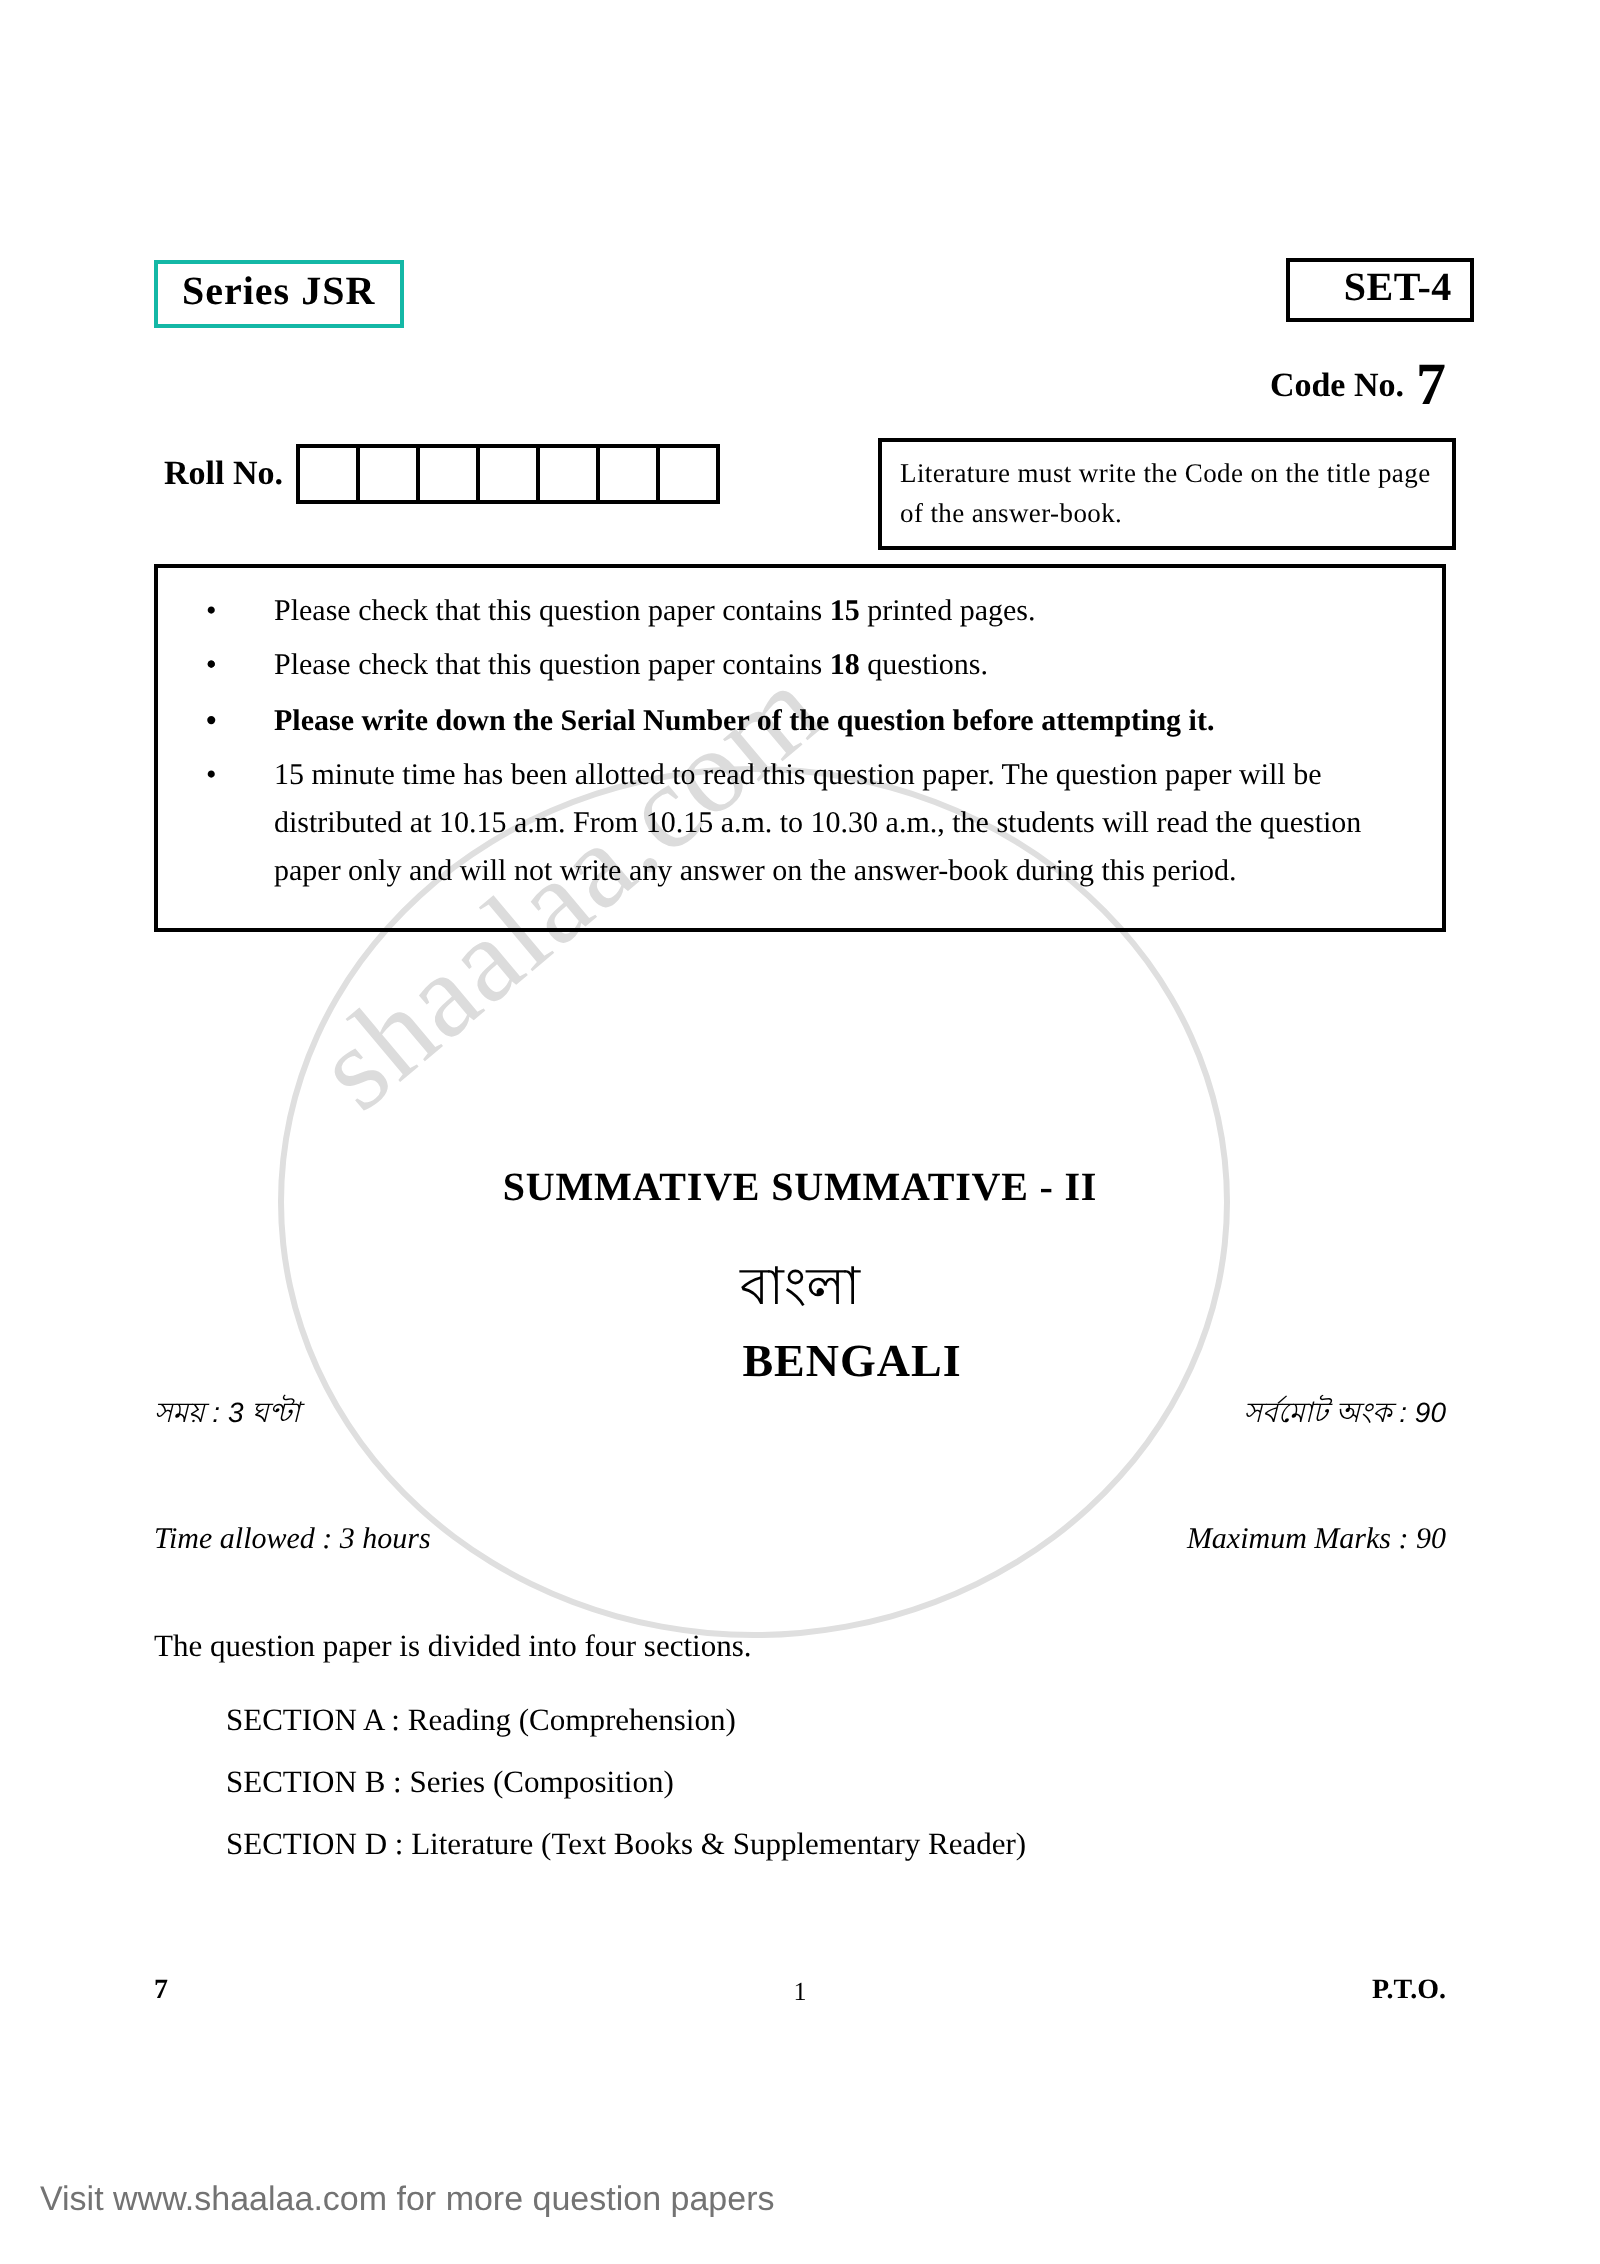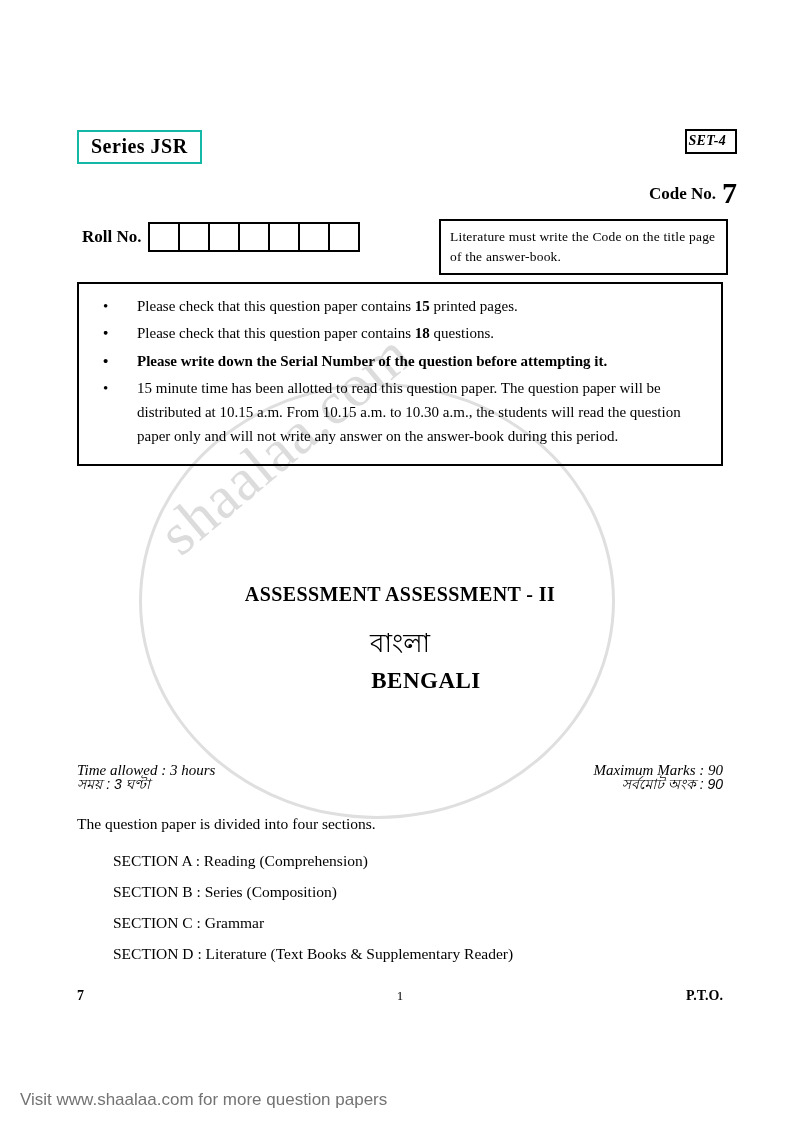--- a/index.html
+++ b/index.html
@@ -56,29 +56,28 @@
     padding: 3px 12px 4px 12px;
     font-size: 20px;
     font-weight: bold;
     letter-spacing: 0.5px;
   }
   .set-box {
     position: absolute;
     right: 63px;
     top: 129px;
     border: 2px solid #000;
-    padding: 2px 9px 3px 1px;
-    font-size: 14px;
+    padding: 2px 9px 3px 27px;
+    font-size: 20px;
     font-weight: bold;
     letter-spacing: 0.3px;
-    font-style: italic;
   }
   .code-no {
     position: absolute;
-    right: 63px;
+    right: 77px;
     top: 176px;
     font-size: 17px;
     font-weight: bold;
     white-space: nowrap;
   }
   .code-no .code-digit {
     font-size: 30px;
     font-weight: bold;
     vertical-align: -4px;
     margin-left: 6px;
@@ -186,21 +185,21 @@
   
   .meta-row {
     position: absolute;
     left: 77px;
     width: 646px;
     display: flex;
     justify-content: space-between;
     font-style: italic;
     font-size: 15px;
   }
-  .meta-row.bn { top: 773px; }
+  .meta-row.bn { top: 695px; }
   .meta-row.en { top: 762px; }
   .meta-row .bn-text {
     font-family: "Liberation Sans", "DejaVu Sans", sans-serif;
     font-style: italic;
     font-size: 14px;
   }
 
   
   .divided-line {
     position: absolute;
@@ -284,38 +283,37 @@
     <div class="instructions">
       <ul class="instr-list" id="instr-list">
           <li class="instr-item"><span class="bullet">•</span><span>Please check that this question paper contains </span><b>15</b><span> printed pages.</span></li>
           <li class="instr-item"><span class="bullet">•</span></li>
           <li class="instr-item"><span class="bullet">•</span><span>Please check that this question paper contains </span><b>18</b><span> questions.</span></li>
           <li class="instr-item bold"><span class="bullet">•</span><span>Please write down the Serial Number of the question before attempting it.</span></li>
           <li class="instr-item"><span class="bullet">•</span><span>15 minute time has been allotted to read this question paper.  The question paper will be distributed at 10.15 a.m. From 10.15 a.m. to 10.30 a.m., the students will read the question paper only and will not write any answer on the answer-book during this period.</span></li>
         </ul>
     </div>
 
-    <div class="title-main">ASSESSMENT ASSESSMENT - II</div>
+    <div class="title-main">SUMMATIVE SUMMATIVE - II</div>
     <div class="title-bengali">বাংলা</div>
     <div class="title-english">BENGALI</div>
 
     <div class="meta-row bn">
       <span class="bn-text">সময় : 3 ঘণ্টা</span>
       <span class="bn-text">সর্বমোট অংক : 90</span>
     </div>
     <div class="meta-row en">
       <span>Time allowed : 3 hours</span>
       <span>Maximum Marks : 90</span>
     </div>
 
     <div class="divided-line">The question paper is divided into four sections.</div>
     <div class="sections" id="sections-list">
         <div class="section-item">SECTION A : Reading (Comprehension)</div>
         <div class="section-item">SECTION B : Series (Composition)</div>
-        <div class="section-item">SECTION C : Grammar</div>
         <div class="section-item">SECTION D : Literature (Text Books &amp; Supplementary Reader)</div>
       </div>
 
     <div class="footer">
       <span>7</span>
       <span class="page-num">1</span>
       <span>P.T.O.</span>
     </div>
 
     <div class="banner">Visit www.shaalaa.com for more question papers</div>

